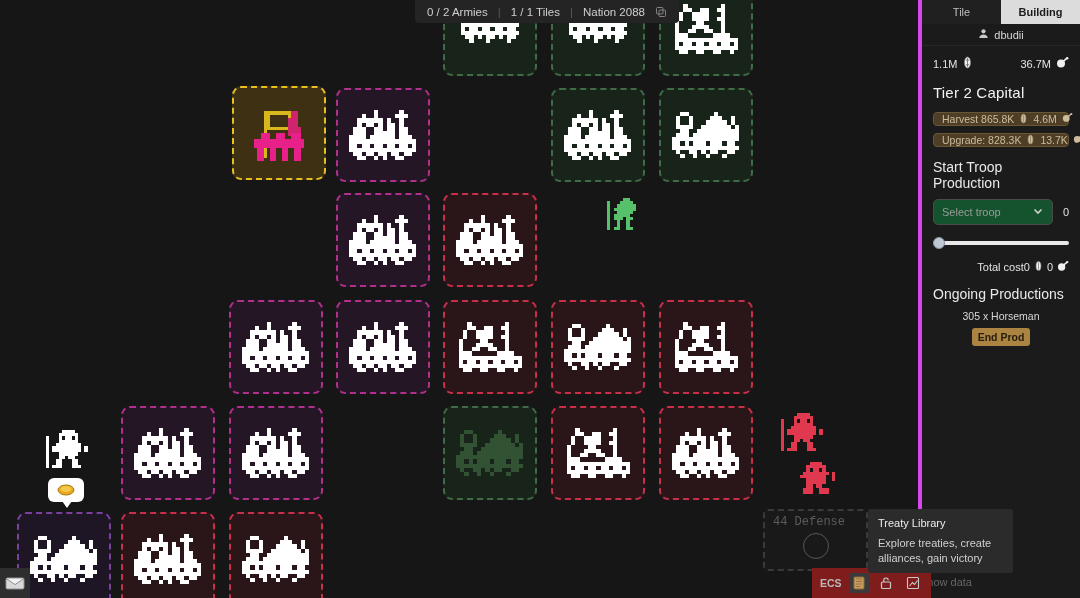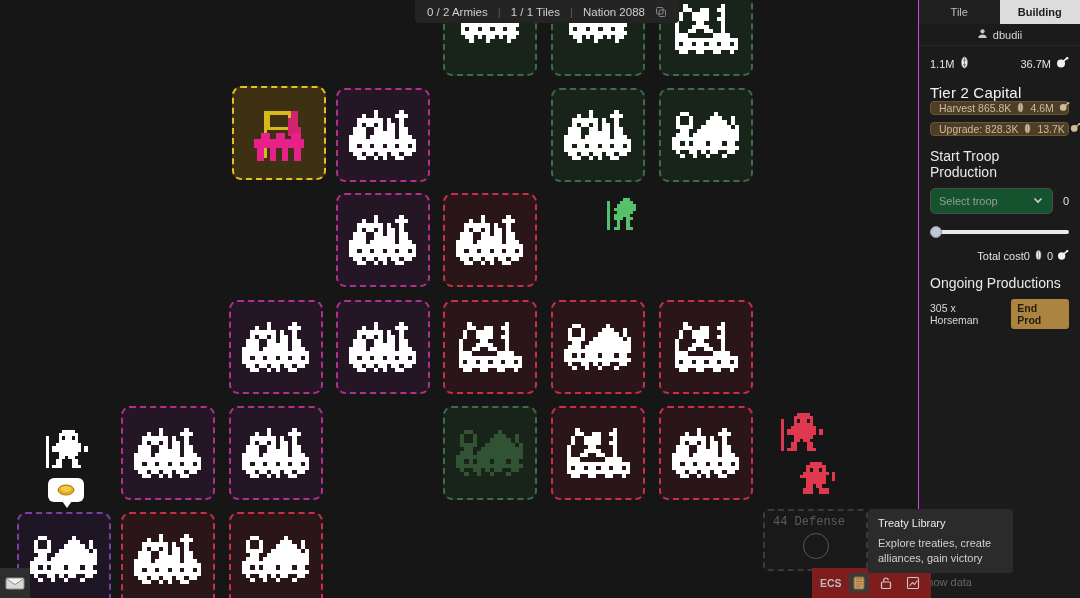--- a/index.html
+++ b/index.html
@@ -52,41 +52,41 @@
     background:#242424; color:#cfcfcf;
     display:flex; align-items:center; gap:10px;
     font-size:11.5px; border-radius:0 0 4px 4px;
   }
   #tophud .sep { color:#585858; }
   #tophud .copy { display:inline-flex; opacity:.65; cursor:pointer; }
 
   
   #panel {
     position:absolute; top:0; right:0; width:162px; height:598px;
-    background:#1b1b1b; border-left:1px solid #d946ef;
+    background:#1b1b1b; border-left:4px solid #d946ef;
     display:flex; flex-direction:column;
   }
   .tabs { display:flex; height:24px; background:#171717; }
   .tab {
     flex:1; display:flex; align-items:center; justify-content:center;
     font-size:11px; color:#bdbdbd; background:#202020; cursor:pointer;
   }
   .tab.active { background:#dcdcdc; color:#1b1b1b; font-weight:600; }
 
   .owner {
     height:22px; display:flex; align-items:center; justify-content:center;
     gap:5px; font-size:11px; color:#d6d6d6; border-bottom:1px solid #272727;
   }
   .pbody { padding:10px 11px; flex:1; overflow:hidden; }
 
   .resrow { display:flex; justify-content:space-between; align-items:center;
             font-size:11px; color:#e4e4e4; margin-bottom:13px; }
   .resrow .r { display:flex; align-items:center; gap:5px; }
 
-  .ptitle { font-size:15px; color:#f2f2f2; margin-bottom:0; letter-spacing:.2px; }
+  .ptitle { font-size:15px; color:#f2f2f2; margin-bottom:11px; letter-spacing:.2px; }
 
   .actbtn {
     display:flex; align-items:center; gap:5px;
     height:14px; padding:0 8px; margin-bottom:7px;
     background:#4e3e26; border:1px solid #6a5634; border-radius:4px;
     color:#cdbb9c; font-size:10.5px; cursor:pointer; white-space:nowrap;
   }
 
   .sectitle { font-size:14px; color:#e9e9e9; margin:12px 0 8px; }
 
@@ -108,21 +108,21 @@
   .costrow { display:flex; align-items:center; justify-content:flex-end;
              font-size:11px; color:#e2e2e2; margin:8px 0 7px; }
   .costrow .vals { display:flex; align-items:center; gap:4px; }
 
   .startbtn {
     height:22px; background:#4e3e26; border-radius:4px; color:#b9a888;
     font-size:11px; display:flex; align-items:center; justify-content:center;
     cursor:pointer;
   }
 
-  .prodrow { display:flex; align-items:center; justify-content:flex-end; gap:6px; }
+  .prodrow { display:flex; align-items:center; justify-content:flex-end; gap:6px;flex-direction:column; }
   .prodrow .lbl { font-size:10.5px; color:#d8d8d8; }
   .endbtn { background:#ab8442; color:#241c0c; font-size:10.5px; font-weight:600;
             padding:3px 6px; border-radius:3px; cursor:pointer; }
 
   
   #deftile {
     position:absolute; left:763px; top:509px; width:105px; height:62px;
     border:2px dashed #3a3a3a; border-radius:5px; background:#191919;
     color:#5c5c5c; font-family:"Liberation Mono", monospace; font-size:12px;
     padding-left:8px; padding-top:4px;

